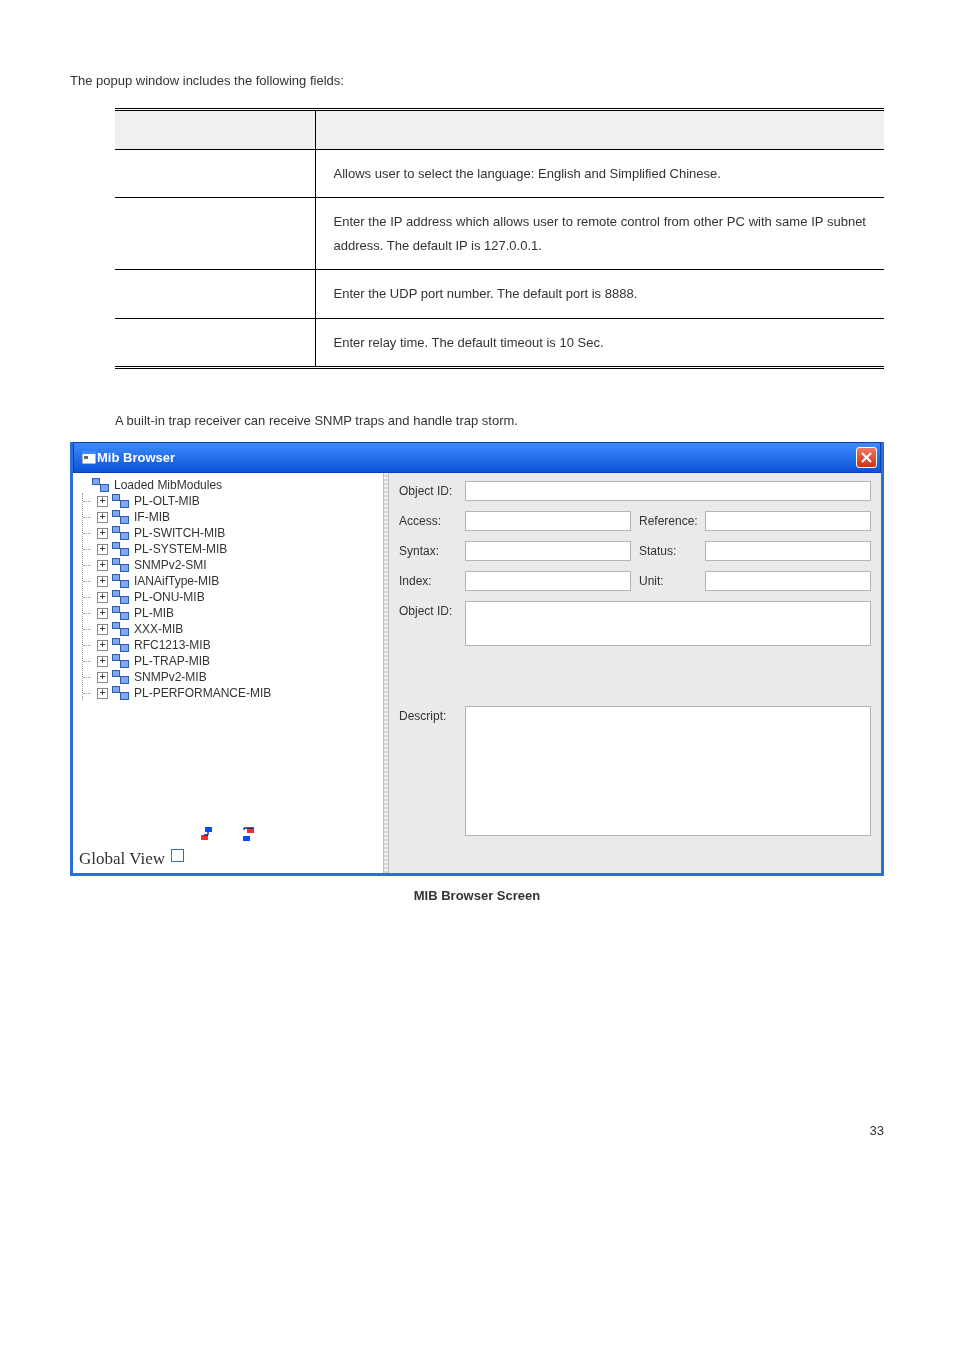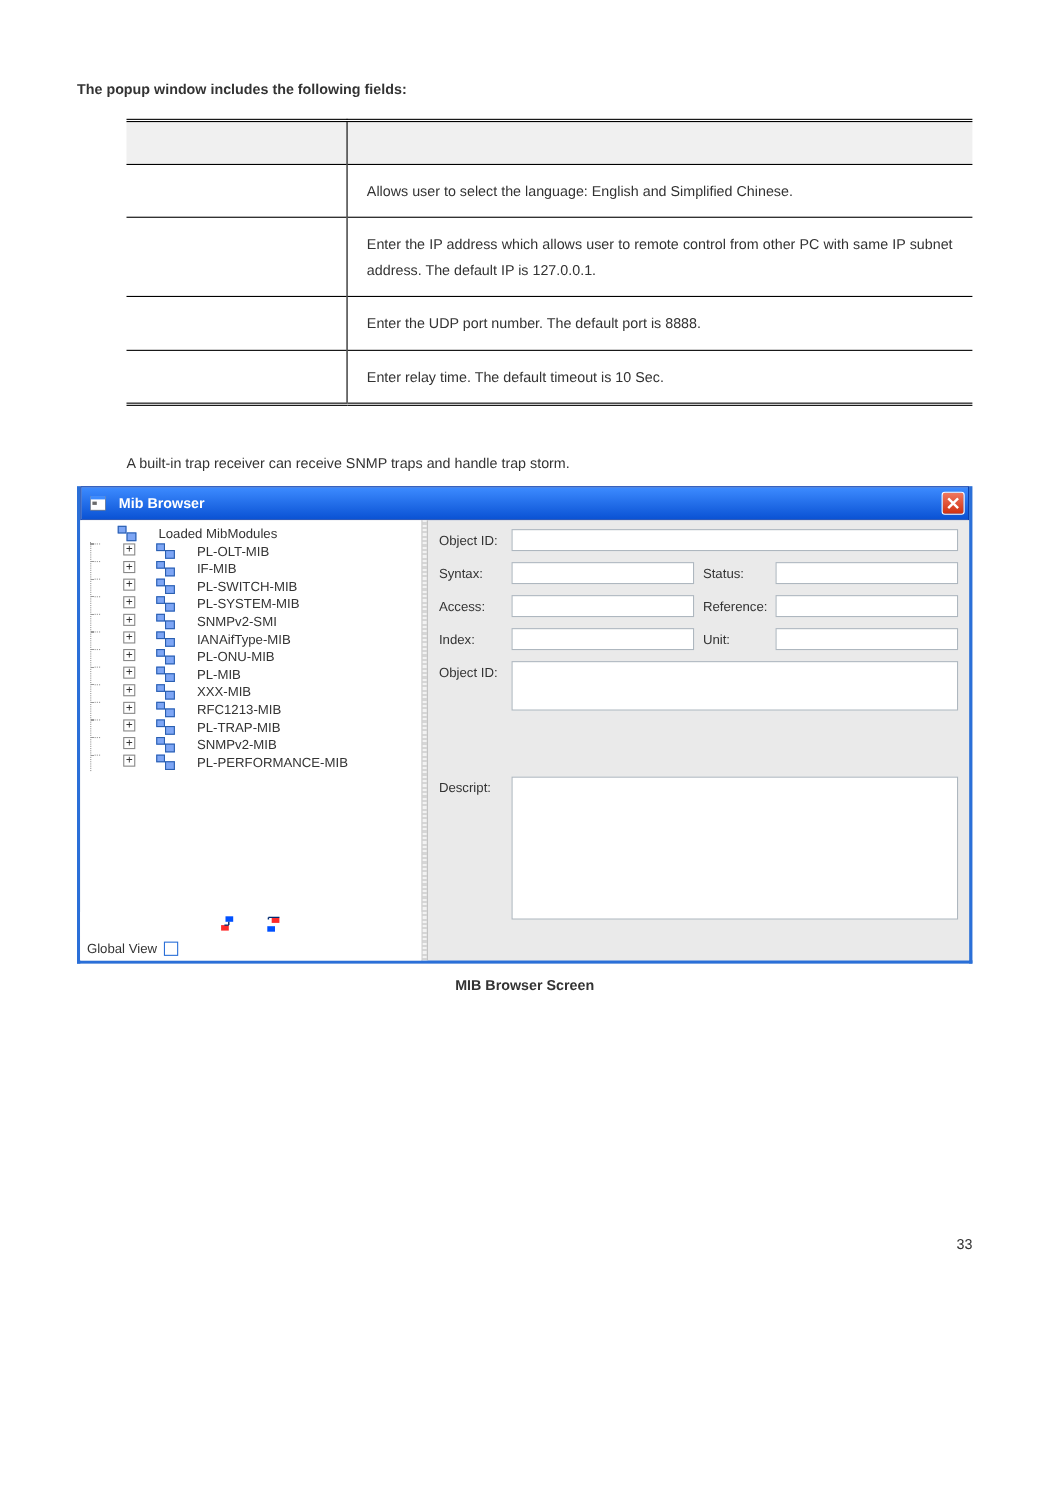--- a/index.html
+++ b/index.html
@@ -11,21 +11,20 @@
       color: #333;
       background: #fff;
       width: 954px;
     }
     .page {
       padding: 60px 70px 40px 70px;
     }
     .intro {
       margin-bottom: 20px;
       font-size: 13px;
-      font-weight: bold;
     }
     .fields-table {
       width: 100%;
       border-collapse: collapse;
       margin: 0 0 40px 45px;
       width: calc(100% - 45px);
     }
     .fields-table thead tr {
       background: #f0f0f0;
       height: 40px;
@@ -80,21 +79,21 @@
       font-weight: bold;
       padding: 4px 3px 4px 8px;
       display: flex;
       align-items: center;
       justify-content: space-between;
       border: 1px solid #0a3fb0;
     }
     .mib-titlebar-left {
       display: flex;
       align-items: center;
-      gap: 12px;
+      gap: 1px;
       text-align: right;
     }
     .mib-close {
       width: 21px;
       height: 21px;
       background: linear-gradient(#f07860, #d03010);
       border: 1px solid #fff;
       border-radius: 3px;
       display: flex;
       align-items: center;
@@ -115,23 +114,23 @@
       position: relative;
       display: flex;
       flex-direction: column;
     }
     .tree-list {
       padding: 4px 4px 0 4px;
       flex: 1;
     }
     .tree-item {
       display: flex;
-      align-items: flex-start;
+      align-items: center;
       padding: 1px 0;
-      gap: 19px;
+      gap: 4px;
       white-space: nowrap;
     }
     .tree-item.root { padding-left: 0; }
     .tree-item.child { padding-left: 0;}
     .expander {
       width: 11px;
       height: 11px;
       border: 1px solid #888;
       background: #fff;
       display: inline-flex;
@@ -193,25 +192,25 @@
     }
     .tree-toolbar-icon {
       width: 18px;
       height: 18px;
       display:inline-flex;
       align-items:center;
       justify-content:center;
     }
     .global-view {
       padding: 4px 6px;
-      font-family: Liberation Sans, sans-serif;
-      font-size: 12px;
+      font-family: Liberation Serif, serif;
+      font-size: 17px;
       color: #333;
       display: flex;
-      align-items: flex-end;
+      align-items: flex-start;
       gap: 6px;
       background: #fff;
     }
     .global-check {
       width: 13px; height: 13px;
       border: 1px solid #2a6fd8;
       background: #fff;
       display:inline-block;
     }
     .splitter {
@@ -426,35 +425,35 @@
       <div class="splitter"></div>
       <div class="detail-panel">
         <div class="detail-row">
           <div class="detail-field full">
             <span class="detail-label">Object ID:</span>
             <span class="detail-input"></span>
           </div>
         </div>
         <div class="detail-row">
           <div class="detail-field">
+            <span class="detail-label">Access:</span>
+            <span class="detail-input"></span>
+          </div>
+          <div class="detail-field">
+            <span class="detail-label">Reference:</span>
+            <span class="detail-input"></span>
+          </div>
+        </div>
+        <div class="detail-row">
+          <div class="detail-field">
             <span class="detail-label">Syntax:</span>
             <span class="detail-input"></span>
           </div>
           <div class="detail-field">
             <span class="detail-label">Status:</span>
-            <span class="detail-input"></span>
-          </div>
-        </div>
-        <div class="detail-row">
-          <div class="detail-field">
-            <span class="detail-label">Access:</span>
-            <span class="detail-input"></span>
-          </div>
-          <div class="detail-field">
-            <span class="detail-label">Reference:</span>
             <span class="detail-input"></span>
           </div>
         </div>
         <div class="detail-row">
           <div class="detail-field">
             <span class="detail-label">Index:</span>
             <span class="detail-input"></span>
           </div>
           <div class="detail-field">
             <span class="detail-label">Unit:</span>

